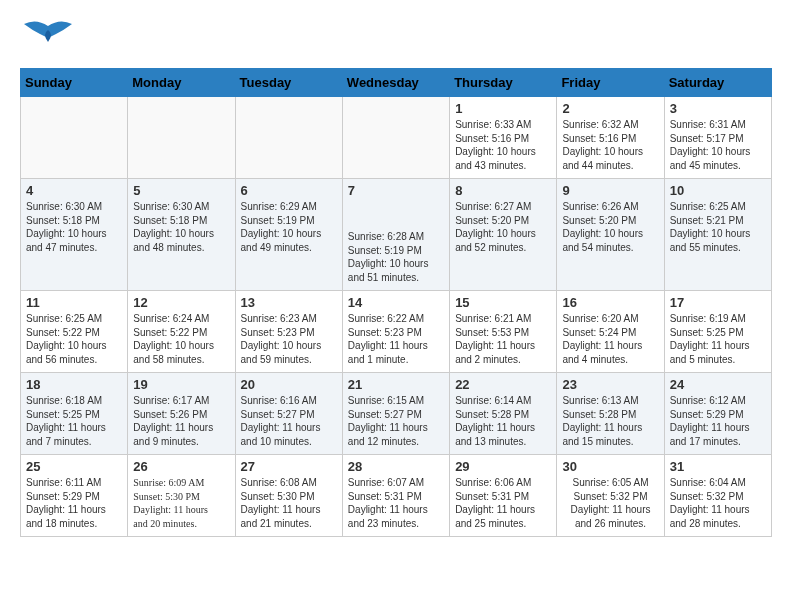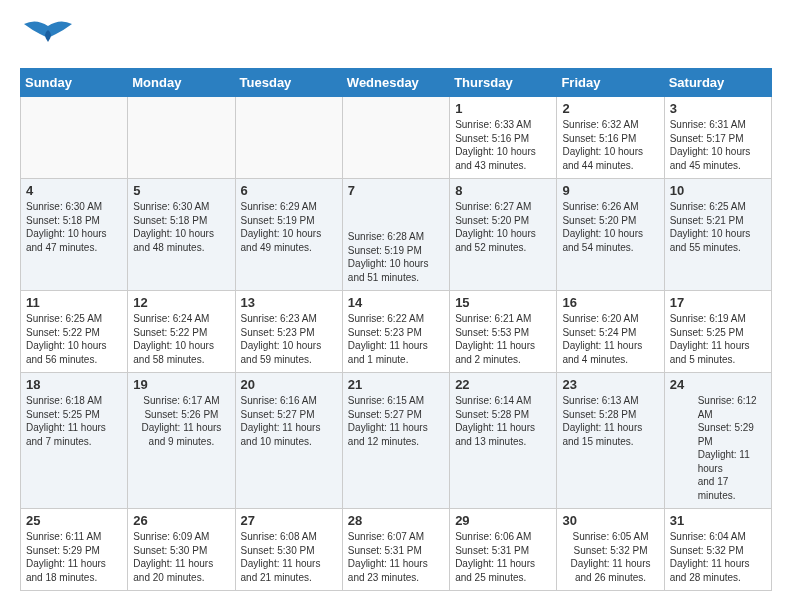--- a/index.html
+++ b/index.html
@@ -33,21 +33,21 @@
       font-size: 15px;
       color: #333;
     }
     table {
       width: 100%;
       border-collapse: collapse;
       table-layout: fixed;
     }
     thead tr {
       background-color: #2b7fc1;
-      color: #ffffff;
+      color: #000000;
     }
     thead th {
       padding: 6px 4px;
       font-size: 13px;
       font-weight: bold;
       text-align: left;
       border: 1px solid #2b7fc1;
     }
     tbody tr {
       vertical-align: top;
@@ -248,21 +248,21 @@
       <tr>
         <td>
           <span class="day-num">18</span>
           <div class="cell-text" style="white-space: pre-line;">Sunrise: 6:18 AM
 Sunset: 5:25 PM
 Daylight: 11 hours
 and 7 minutes.</div>
         </td>
         <td>
           <span class="day-num">19</span>
-          <div class="cell-text" style="white-space: pre-line; text-align: center;">Sunrise: 6:17 AM
+          <div class="cell-text" style="white-space: pre-line;">Sunrise: 6:17 AM
 Sunset: 5:26 PM
 Daylight: 11 hours
 and 9 minutes.</div>
         </td>
         <td>
           <span class="day-num">20</span>
           <div class="cell-text" style="white-space: pre-line;">Sunrise: 6:16 AM
 Sunset: 5:27 PM
 Daylight: 11 hours
 and 10 minutes.</div>
@@ -283,37 +283,37 @@
         </td>
         <td>
           <span class="day-num">23</span>
           <div class="cell-text" style="white-space: pre-line;">Sunrise: 6:13 AM
 Sunset: 5:28 PM
 Daylight: 11 hours
 and 15 minutes.</div>
         </td>
         <td>
           <span class="day-num">24</span>
-          <div class="cell-text" style="white-space: pre-line; margin-left: 28px;">Sunrise: 6:12 AM
+          <div class="cell-text" style="white-space: pre-line;">Sunrise: 6:12 AM
 Sunset: 5:29 PM
 Daylight: 11 hours
 and 17 minutes.</div>
         </td>
       </tr>
       <tr>
         <td>
           <span class="day-num">25</span>
           <div class="cell-text" style="white-space: pre-line;">Sunrise: 6:11 AM
 Sunset: 5:29 PM
 Daylight: 11 hours
 and 18 minutes.</div>
         </td>
         <td>
           <span class="day-num">26</span>
-          <div class="cell-text" style="white-space: pre-line;">Sunrise: 6:09 AM
+          <div class="cell-text" style="white-space: pre-line; font-family: Liberation Serif, serif;">Sunrise: 6:09 AM
 Sunset: 5:30 PM
 Daylight: 11 hours
 and 20 minutes.</div>
         </td>
         <td>
           <span class="day-num">27</span>
           <div class="cell-text" style="white-space: pre-line;">Sunrise: 6:08 AM
 Sunset: 5:30 PM
 Daylight: 11 hours
 and 21 minutes.</div>

